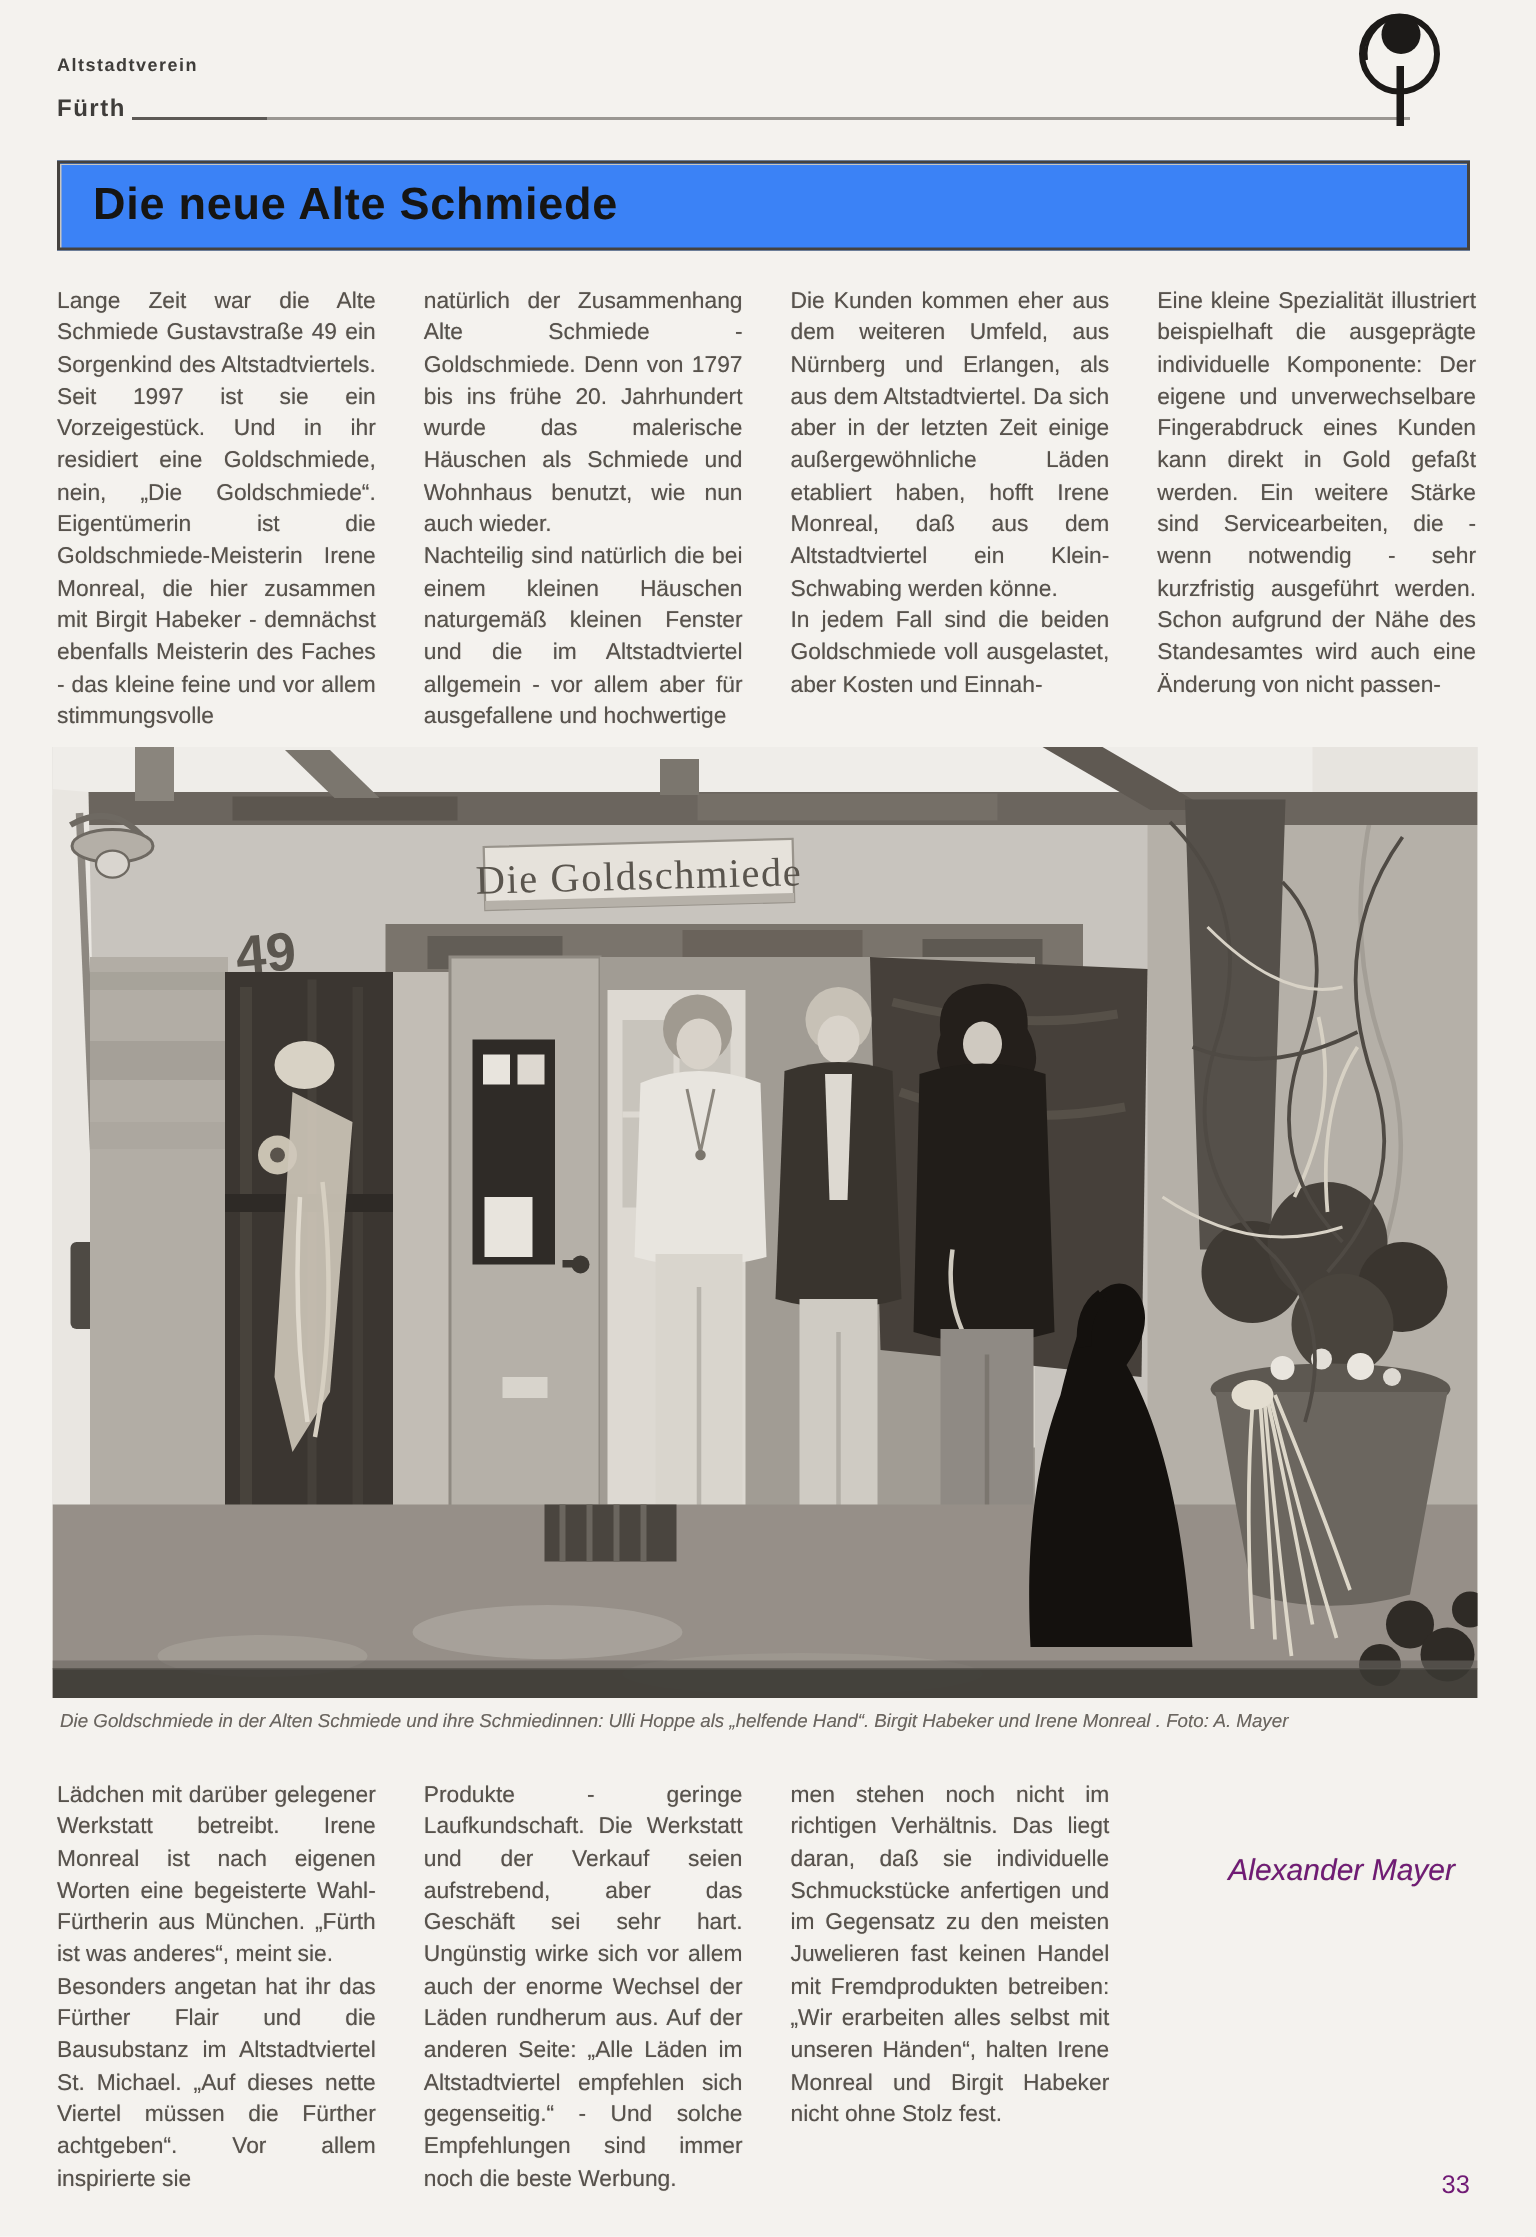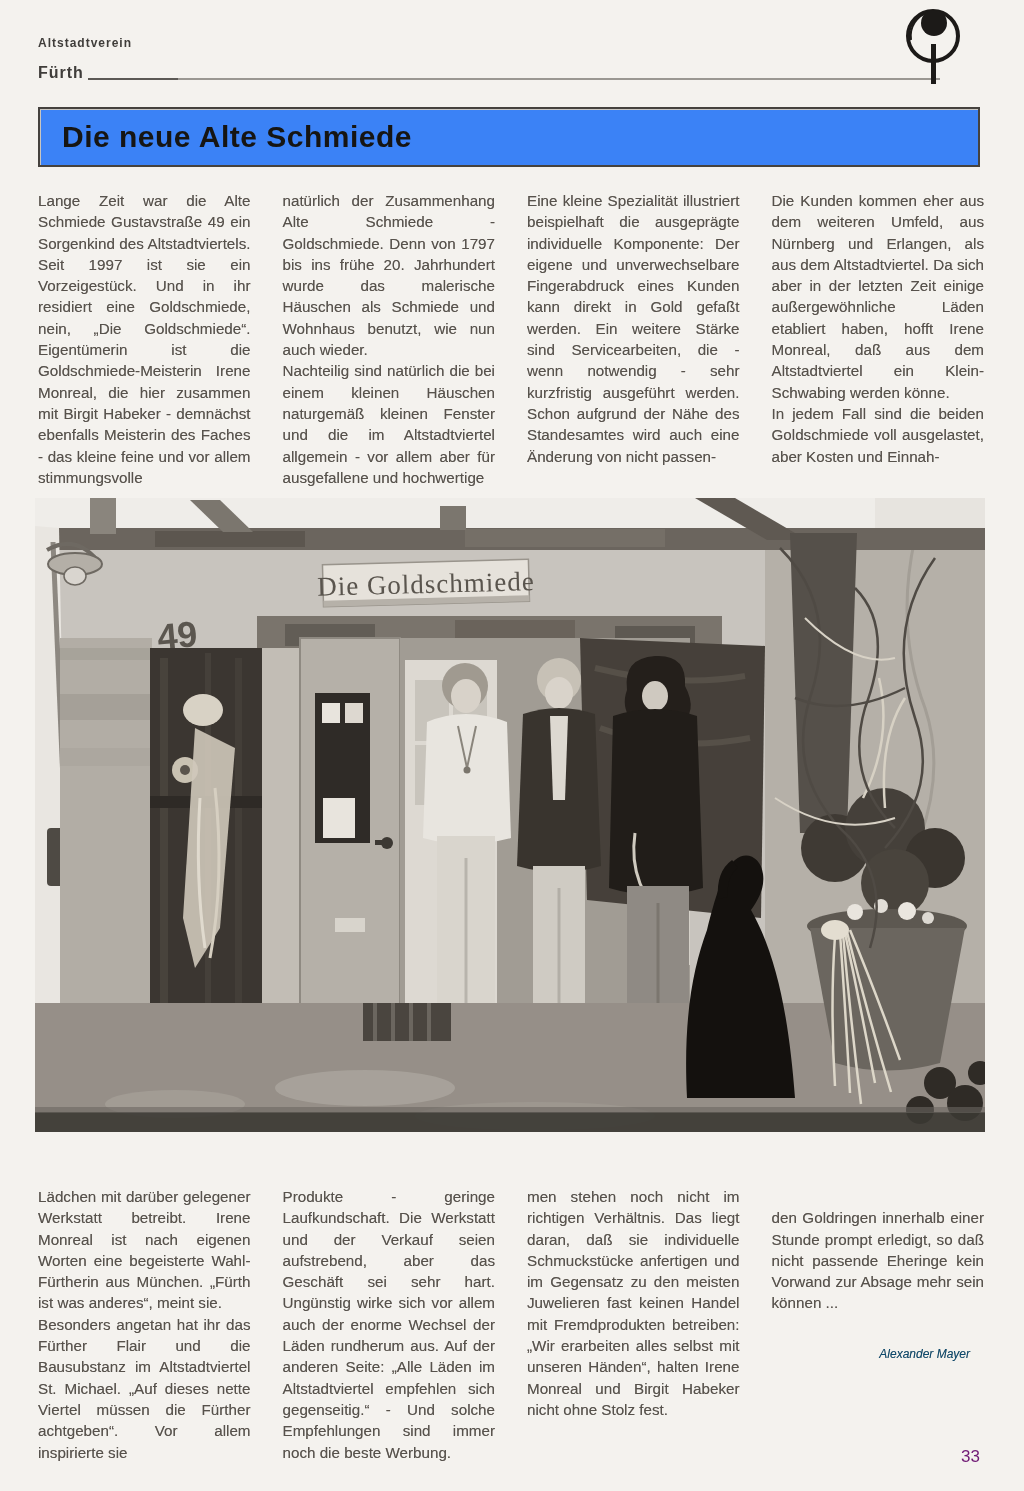--- a/index.html
+++ b/index.html
@@ -34,21 +34,21 @@
   .cols-bottom{left:38px;top:1186px;width:946px;}
   .col{
     flex:1 1 0;
     font-size:15.2px;line-height:21.3px;color:#57524c;
     text-align:justify;white-space:pre-line;
     text-shadow:0 0 .5px rgba(87,82,76,.55);
     overflow-wrap:break-word;
   }
   .author{
     margin-top:30px;text-align:right;padding-right:14px;
-    font-style:italic;font-size:12px;color:#0c4a6e;white-space:normal;
+    font-style:italic;font-size:20px;color:#701a75;white-space:normal;
   }
   
   .photo{position:absolute;left:35px;top:498px;width:950px;height:634px;}
   .photo svg{display:block;width:100%;height:100%;}
   .caption{
     position:absolute;left:40px;top:1140px;width:930px;
     font-size:12.5px;font-style:italic;color:#6b6660;
     text-shadow:0 0 .4px rgba(107,102,96,.5);
   }
   
@@ -74,23 +74,23 @@
   </svg>
 
   <div class="title-box">
     <h1>Die neue Alte Schmiede</h1>
   </div>
 
   <div class="cols cols-top">
     <div class="col">Lange Zeit war die Alte Schmiede Gustavstraße 49 ein Sorgenkind des Altstadtviertels. Seit 1997 ist sie ein Vorzeigestück. Und in ihr residiert eine Goldschmiede, nein, „Die Goldschmiede“. Eigentümerin ist die Goldschmiede-Meisterin Irene Monreal, die hier zusammen mit Birgit Habeker - demnächst ebenfalls Meisterin des Faches - das kleine feine und vor allem stimmungsvolle</div>
     <div class="col">natürlich der Zusammenhang Alte Schmiede - Goldschmiede. Denn von 1797 bis ins frühe 20. Jahrhundert wurde das malerische Häuschen als Schmiede und Wohnhaus benutzt, wie nun auch wieder.
 Nachteilig sind natürlich die bei einem kleinen Häuschen naturgemäß kleinen Fenster und die im Altstadtviertel allgemein - vor allem aber für ausgefallene und hochwertige</div>
-    <div class="col">Eine kleine Spezialität illustriert beispielhaft die ausgeprägte individuelle Komponente: Der eigene und unverwechselbare Fingerabdruck eines Kunden kann direkt in Gold gefaßt werden. Ein weitere Stärke sind Servicearbeiten, die - wenn notwendig - sehr kurzfristig ausgeführt werden. Schon aufgrund der Nähe des Standesamtes wird auch eine Änderung von nicht passen-</div>
     <div class="col">Die Kunden kommen eher aus dem weiteren Umfeld, aus Nürnberg und Erlangen, als aus dem Altstadtviertel. Da sich aber in der letzten Zeit einige außergewöhnliche Läden etabliert haben, hofft Irene Monreal, daß aus dem Altstadtviertel ein Klein-Schwabing werden könne.
 In jedem Fall sind die beiden Goldschmiede voll ausgelastet, aber Kosten und Einnah-</div>
+    <div class="col">Eine kleine Spezialität illustriert beispielhaft die ausgeprägte individuelle Komponente: Der eigene und unverwechselbare Fingerabdruck eines Kunden kann direkt in Gold gefaßt werden. Ein weitere Stärke sind Servicearbeiten, die - wenn notwendig - sehr kurzfristig ausgeführt werden. Schon aufgrund der Nähe des Standesamtes wird auch eine Änderung von nicht passen-</div>
   </div>
 
   <div class="photo">
     <svg viewBox="0 0 950 634" preserveAspectRatio="none">
 
       <rect x="0" y="0" width="950" height="634" fill="#c8c4be"></rect>
 
       <rect x="0" y="0" width="950" height="32" fill="#efede9"></rect>
       <rect x="840" y="0" width="110" height="60" fill="#e7e4df"></rect>
 
@@ -273,27 +273,27 @@
           <circle cx="930" cy="605" r="18"></circle>
         <circle cx="885" cy="612" r="14"></circle>
           <circle cx="945" cy="575" r="12"></circle>
       </g>
 
       <rect x="0" y="614" width="950" height="20" fill="#3b3833" opacity=".9"></rect>
       <rect x="0" y="609" width="950" height="6" fill="#6b6660" opacity=".6"></rect>
     </svg>
   </div>
 
+  <div class="caption">Die Goldschmiede in der Alten Schmiede und ihre Schmiedinnen: Ulli Hoppe als „helfende Hand“. Birgit Habeker und Irene Monreal . Foto: A. Mayer</div>
 
   <div class="cols cols-bottom">
     <div class="col">Lädchen mit darüber gelegener Werkstatt betreibt. Irene Monreal ist nach eigenen Worten eine begeisterte Wahl-Fürtherin aus München. „Fürth ist was anderes“, meint sie.
 Besonders angetan hat ihr das Fürther Flair und die Bausubstanz im Altstadtviertel St. Michael. „Auf dieses nette Viertel müssen die Fürther achtgeben“. Vor allem inspirierte sie</div>
     <div class="col">Produkte - geringe Laufkundschaft. Die Werkstatt und der Verkauf seien aufstrebend, aber das Geschäft sei sehr hart. Ungünstig wirke sich vor allem auch der enorme Wechsel der Läden rundherum aus. Auf der anderen Seite: „Alle Läden im Altstadtviertel empfehlen sich gegenseitig.“ - Und solche Empfehlungen sind immer noch die beste Werbung.</div>
     <div class="col">men stehen noch nicht im richtigen Verhältnis. Das liegt daran, daß sie individuelle Schmuckstücke anfertigen und im Gegensatz zu den meisten Juwelieren fast keinen Handel mit Fremdprodukten betreiben: „Wir erarbeiten alles selbst mit unseren Händen“, halten Irene Monreal und Birgit Habeker nicht ohne Stolz fest.</div>
     <div class="col">
-      <span>den Goldringen innerhalb einer Stunde prompt erledigt, so daß nicht passende Eheringe kein Vorwand zur Absage mehr sein können ...</span>
       <div class="author">Alexander Mayer</div>
     </div>
   </div>
 
   <div class="pageno">33</div>
 
 </div>
 
 </body></html>

